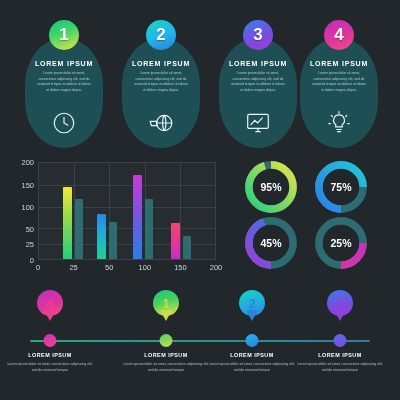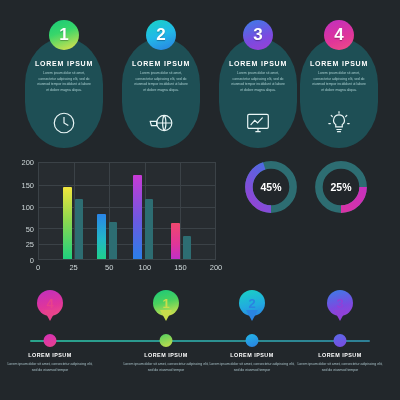--- a/index.html
+++ b/index.html
@@ -73,21 +73,21 @@
   .ylabs{position:absolute;left:14px;top:162px;width:20px;height:98px;}
   .xlabs{position:absolute;left:38px;top:262px;width:178px;height:14px;}
   .xlab{position:absolute;top:1px;transform:translateX(-50%);
     font-size:7.5px;color:#cfd8da;}
 
   
   .donuts{position:absolute;left:238px;top:158px;width:150px;height:110px;}
   .donut{position:absolute;width:58px;height:58px;}
   .donut:nth-child(1){left:4px;top:0;}
   .donut:nth-child(2){left:74px;top:0;}
-  .donut:nth-child(3){left:4px;top:64px;}
+  .donut:nth-child(3){left:4px;top:56px;}
   .donut:nth-child(4){left:74px;top:56px;text-decoration:underline;}
   .donut svg{width:100%;height:100%;transform:rotate(-90deg);display:block;}
   .donut span{
     position:absolute;inset:0;display:flex;align-items:center;justify-content:center;
     font-size:10.5px;font-weight:bold;color:#fff;
   }
 
   
   .timeline{position:absolute;left:0;top:288px;width:400px;height:108px;}
   .tl-line{position:absolute;left:30px;right:30px;top:52px;height:2px;
@@ -216,21 +216,47 @@
     <div class="xlab" style="left:0%">0</div>
     <div class="xlab" style="left:20%">25</div>
     <div class="xlab" style="left:40%">50</div>
     <div class="xlab" style="left:60%">100</div>
     <div class="xlab" style="left:80%">150</div>
     <div class="xlab" style="left:100%">200</div>
   </div>
 
   <div class="donuts">
 
-
+    <div class="donut">
+      <svg viewBox="0 0 42 42">
+        <defs>
+            <linearGradient id="dg1" x1="0" y1="0" x2="1" y2="1">
+          <stop offset="0%" stop-color="#1fd07e"></stop>
+              <stop offset="100%" stop-color="#e8e24a"></stop>
+        </linearGradient>
+          </defs>
+        <circle cx="21" cy="21" r="16" fill="none" stroke="#2d6d72" stroke-width="5.5"></circle>
+        <circle cx="21" cy="21" r="16" fill="none" stroke="url(#dg1)" stroke-width="5.5" stroke-dasharray="95.5 100.5" pathLength="100" stroke-linecap="butt"></circle>
+      </svg>
+      <span>95%</span>
+    </div>
+
+    <div class="donut">
+      <svg viewBox="0 0 42 42">
+        <defs>
+            <linearGradient id="dg2" x1="0" y1="0" x2="1" y2="1">
+          <stop offset="0%" stop-color="#22c8d8"></stop>
+              <stop offset="100%" stop-color="#2a7fe8"></stop>
+        </linearGradient>
+          </defs>
+        <circle cx="21" cy="21" r="16" fill="none" stroke="#2d6d72" stroke-width="5.5"></circle>
+        <circle cx="21" cy="21" r="16" fill="none" stroke="url(#dg2)" stroke-width="5.5" stroke-dasharray="75 25" pathLength="100" stroke-linecap="butt" transform="rotate(180 21 21)"></circle>
+      </svg>
+      <span>75%</span>
+    </div>
 
     <div class="donut">
       <svg viewBox="0 0 42 42">
         <defs>
             <linearGradient id="dg3" x1="0" y1="0" x2="1" y2="1">
           <stop offset="0%" stop-color="#2a7fe8"></stop>
               <stop offset="100%" stop-color="#9b3fd4"></stop>
         </linearGradient>
           </defs>
         <circle cx="21" cy="21" r="16" fill="none" stroke="#2d6d72" stroke-width="5.5"></circle>

